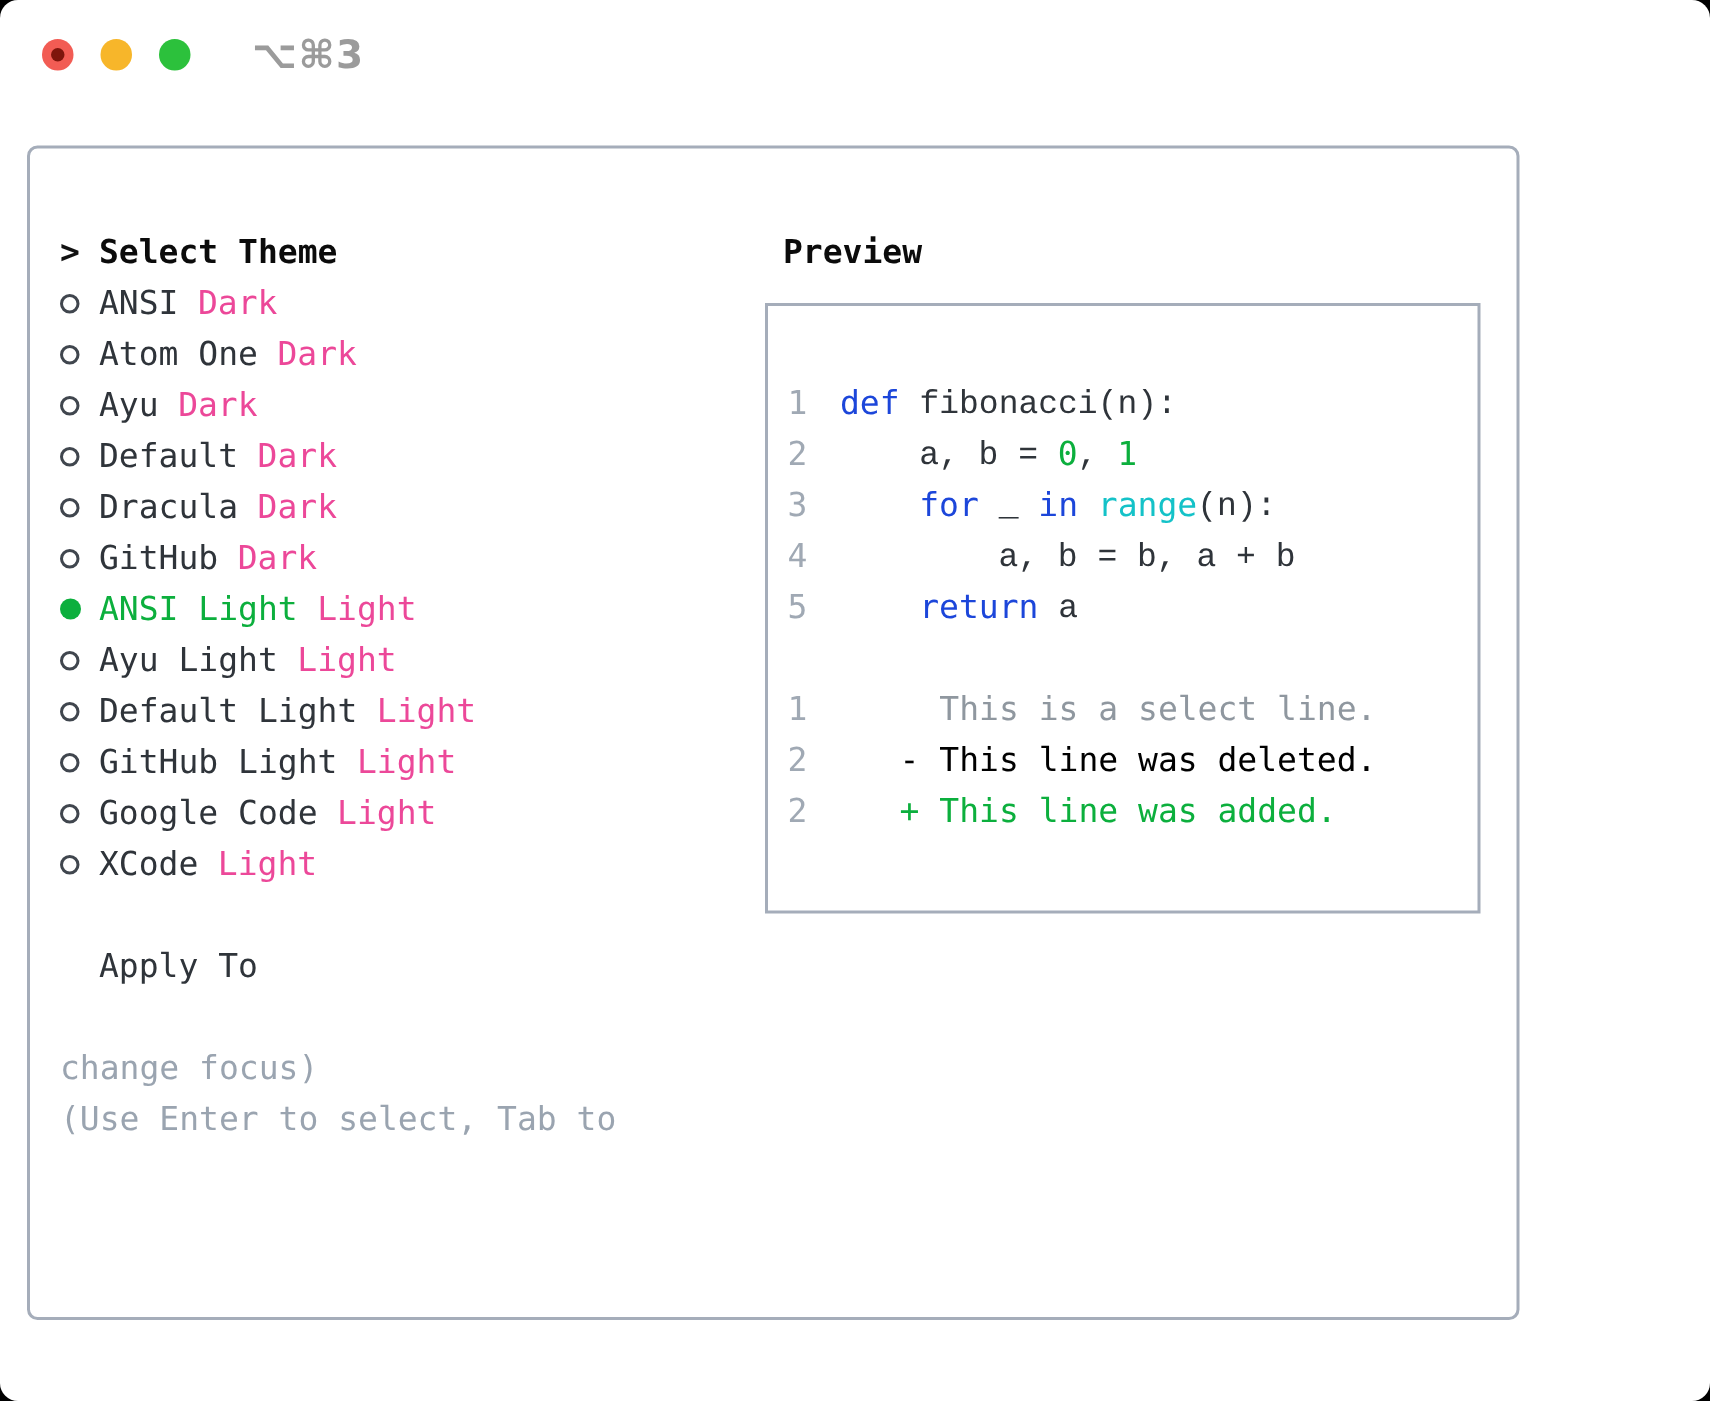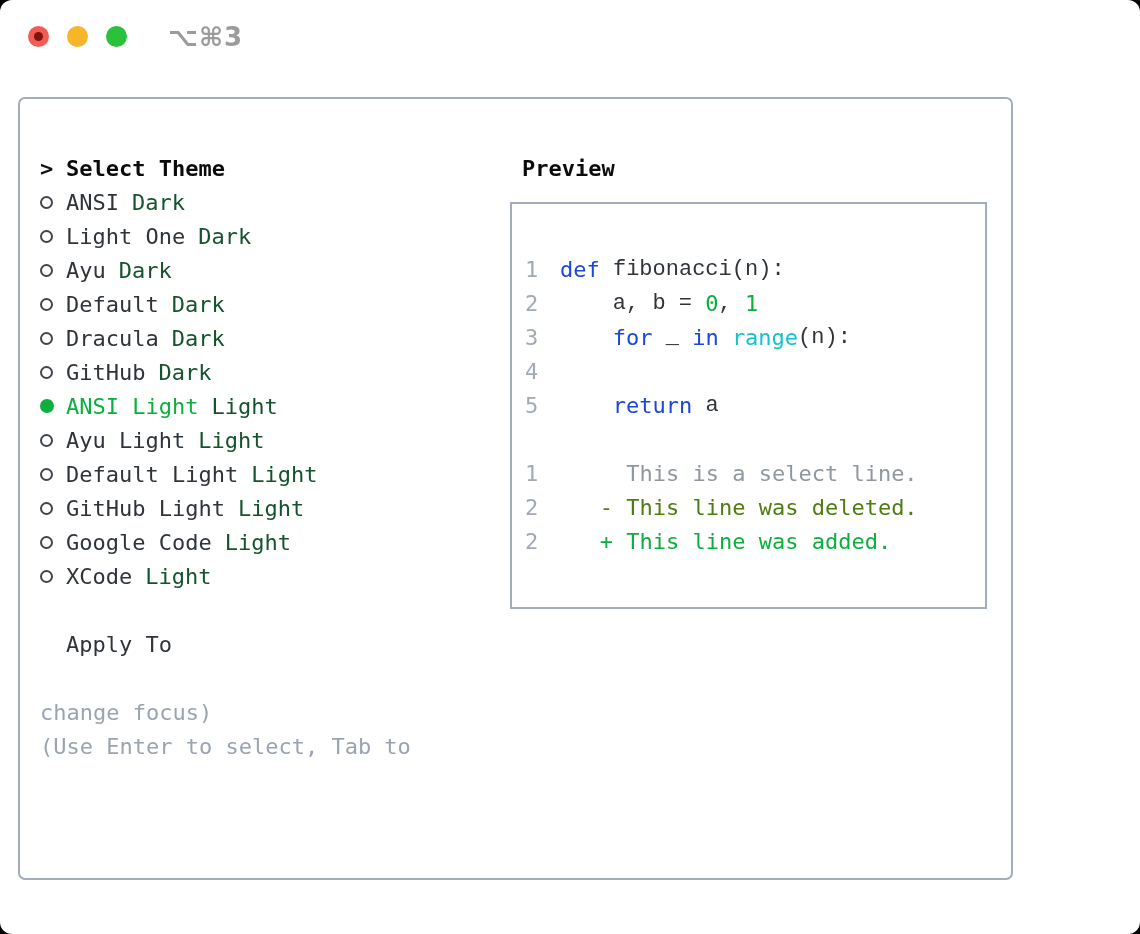--- a/index.html
+++ b/index.html
@@ -39,40 +39,40 @@
   .marker{width:26px;flex:0 0 26px;display:flex;align-items:center;}
   .prompt{font-weight:bold;color:#111;}
   .radio{
     width:13px;height:13px;border:2px solid #40464e;border-radius:50%;
     box-sizing:border-box;display:inline-block;
   }
   .radio.sel{width:14px;height:14px;border:none;background:#0caf3d;}
   .lbl{color:#2f343a;}
   .row-header .lbl{font-weight:bold;color:#0b0b0b;}
   .row.selected .lbl{color:#0caf3d;}
-  .variant{color:#14532d;margin-left:13px;}
+  .variant{color:#ec4899;margin-left:13px;}
   .hint{color:#9aa4b0;}
   
   .preview-title{
     position:absolute;left:502px;top:52px;height:34px;display:flex;
     align-items:center;font-size:22px;font-weight:bold;color:#0b0b0b;
   }
   .preview-box{
     position:absolute;left:490px;top:103px;width:477px;height:407px;
     box-sizing:border-box;border:2px solid #a5adba;background:#fff;
     padding:48px 0 0 13px;overflow:hidden;
   }
   .cl{height:34px;display:flex;align-items:center;font-size:22px;white-space:pre;}
   .ln{flex:0 0 14px;color:#a0a9b4;margin-right:21px;}
   .kw{color:#1c46da;}
   .num{color:#0caf3d;}
   .bi{color:#14c2c8;}
   .pl{color:#2f343a;font-family:Liberation Mono, monospace;}
   .ctx{color:#8f979f;}
-  .del{color:#4d7c0f;}
+  .del{color:#000000;}
   .add{color:#0caf3d;}
 </style>
 </head>
 <body>
 
 <div class="window">
 
   <div class="titlebar">
     <div class="tl tl-close">
       <span class="dot"></span>
@@ -85,21 +85,21 @@
   <div class="panel">
 
     <div class="left-col">
       <div class="row row-header">
         <span class="marker"><span class="prompt">&gt;</span></span>
         <span class="lbl">Select Theme</span>
       </div>
 
       <div id="theme-list">
           <div class="row"><span class="marker"><span class="radio"></span></span><span class="lbl">ANSI</span><span class="variant">Dark</span></div>
-          <div class="row"><span class="marker"><span class="radio"></span></span><span class="lbl">Light One</span><span class="variant">Dark</span></div>
+          <div class="row"><span class="marker"><span class="radio"></span></span><span class="lbl">Atom One</span><span class="variant">Dark</span></div>
           <div class="row"><span class="marker"><span class="radio"></span></span><span class="lbl">Ayu</span><span class="variant">Dark</span></div>
           <div class="row"><span class="marker"><span class="radio"></span></span><span class="lbl">Default</span><span class="variant">Dark</span></div>
           <div class="row"><span class="marker"><span class="radio"></span></span><span class="lbl">Dracula</span><span class="variant">Dark</span></div>
           <div class="row"><span class="marker"><span class="radio"></span></span><span class="lbl">GitHub</span><span class="variant">Dark</span></div>
           <div class="row selected"><span class="marker"><span class="radio sel"></span></span><span class="lbl">ANSI Light</span><span class="variant">Light</span></div>
           <div class="row"><span class="marker"><span class="radio"></span></span><span class="lbl">Ayu Light</span><span class="variant">Light</span></div>
           <div class="row"><span class="marker"><span class="radio"></span></span><span class="lbl">Default Light</span><span class="variant">Light</span></div>
           <div class="row"><span class="marker"><span class="radio"></span></span><span class="lbl">GitHub Light</span><span class="variant">Light</span></div>
           <div class="row"><span class="marker"><span class="radio"></span></span><span class="lbl">Google Code</span><span class="variant">Light</span></div>
           <div class="row"><span class="marker"><span class="radio"></span></span><span class="lbl">XCode</span><span class="variant">Light</span></div>
@@ -119,21 +119,21 @@
       <div class="row hint">(Use Enter to select, Tab to</div>
     </div>
 
     <div class="preview-title">Preview</div>
 
     <div class="preview-box">
       <div id="code-lines">
           <div class="cl"><span class="ln">1</span><span class="kw">def</span><span class="pl"> fibonacci(n):</span></div>
           <div class="cl"><span class="ln">2</span><span class="pl">    a, b = </span><span class="num">0</span><span class="pl">, </span><span class="num">1</span></div>
           <div class="cl"><span class="ln">3</span><span class="pl">    </span><span class="kw">for</span><span class="pl"> _ </span><span class="kw">in</span><span class="pl"> </span><span class="bi">range</span><span class="pl">(n):</span></div>
-          <div class="cl"><span class="ln">4</span></div>
+          <div class="cl"><span class="ln">4</span><span class="pl">        a, b = b, a + b</span></div>
           <div class="cl"><span class="ln">5</span><span class="pl">    </span><span class="kw">return</span><span class="pl"> a</span></div>
         </div>
       <div class="cl"></div>
       <div id="diff-lines">
           <div class="cl"><span class="ln">1</span><span class="ctx">     This is a select line.</span></div>
           <div class="cl"><span class="ln">2</span><span class="del">   - This line was deleted.</span></div>
           <div class="cl"><span class="ln">2</span><span class="add">   + This line was added.</span></div>
         </div>
     </div>
 

